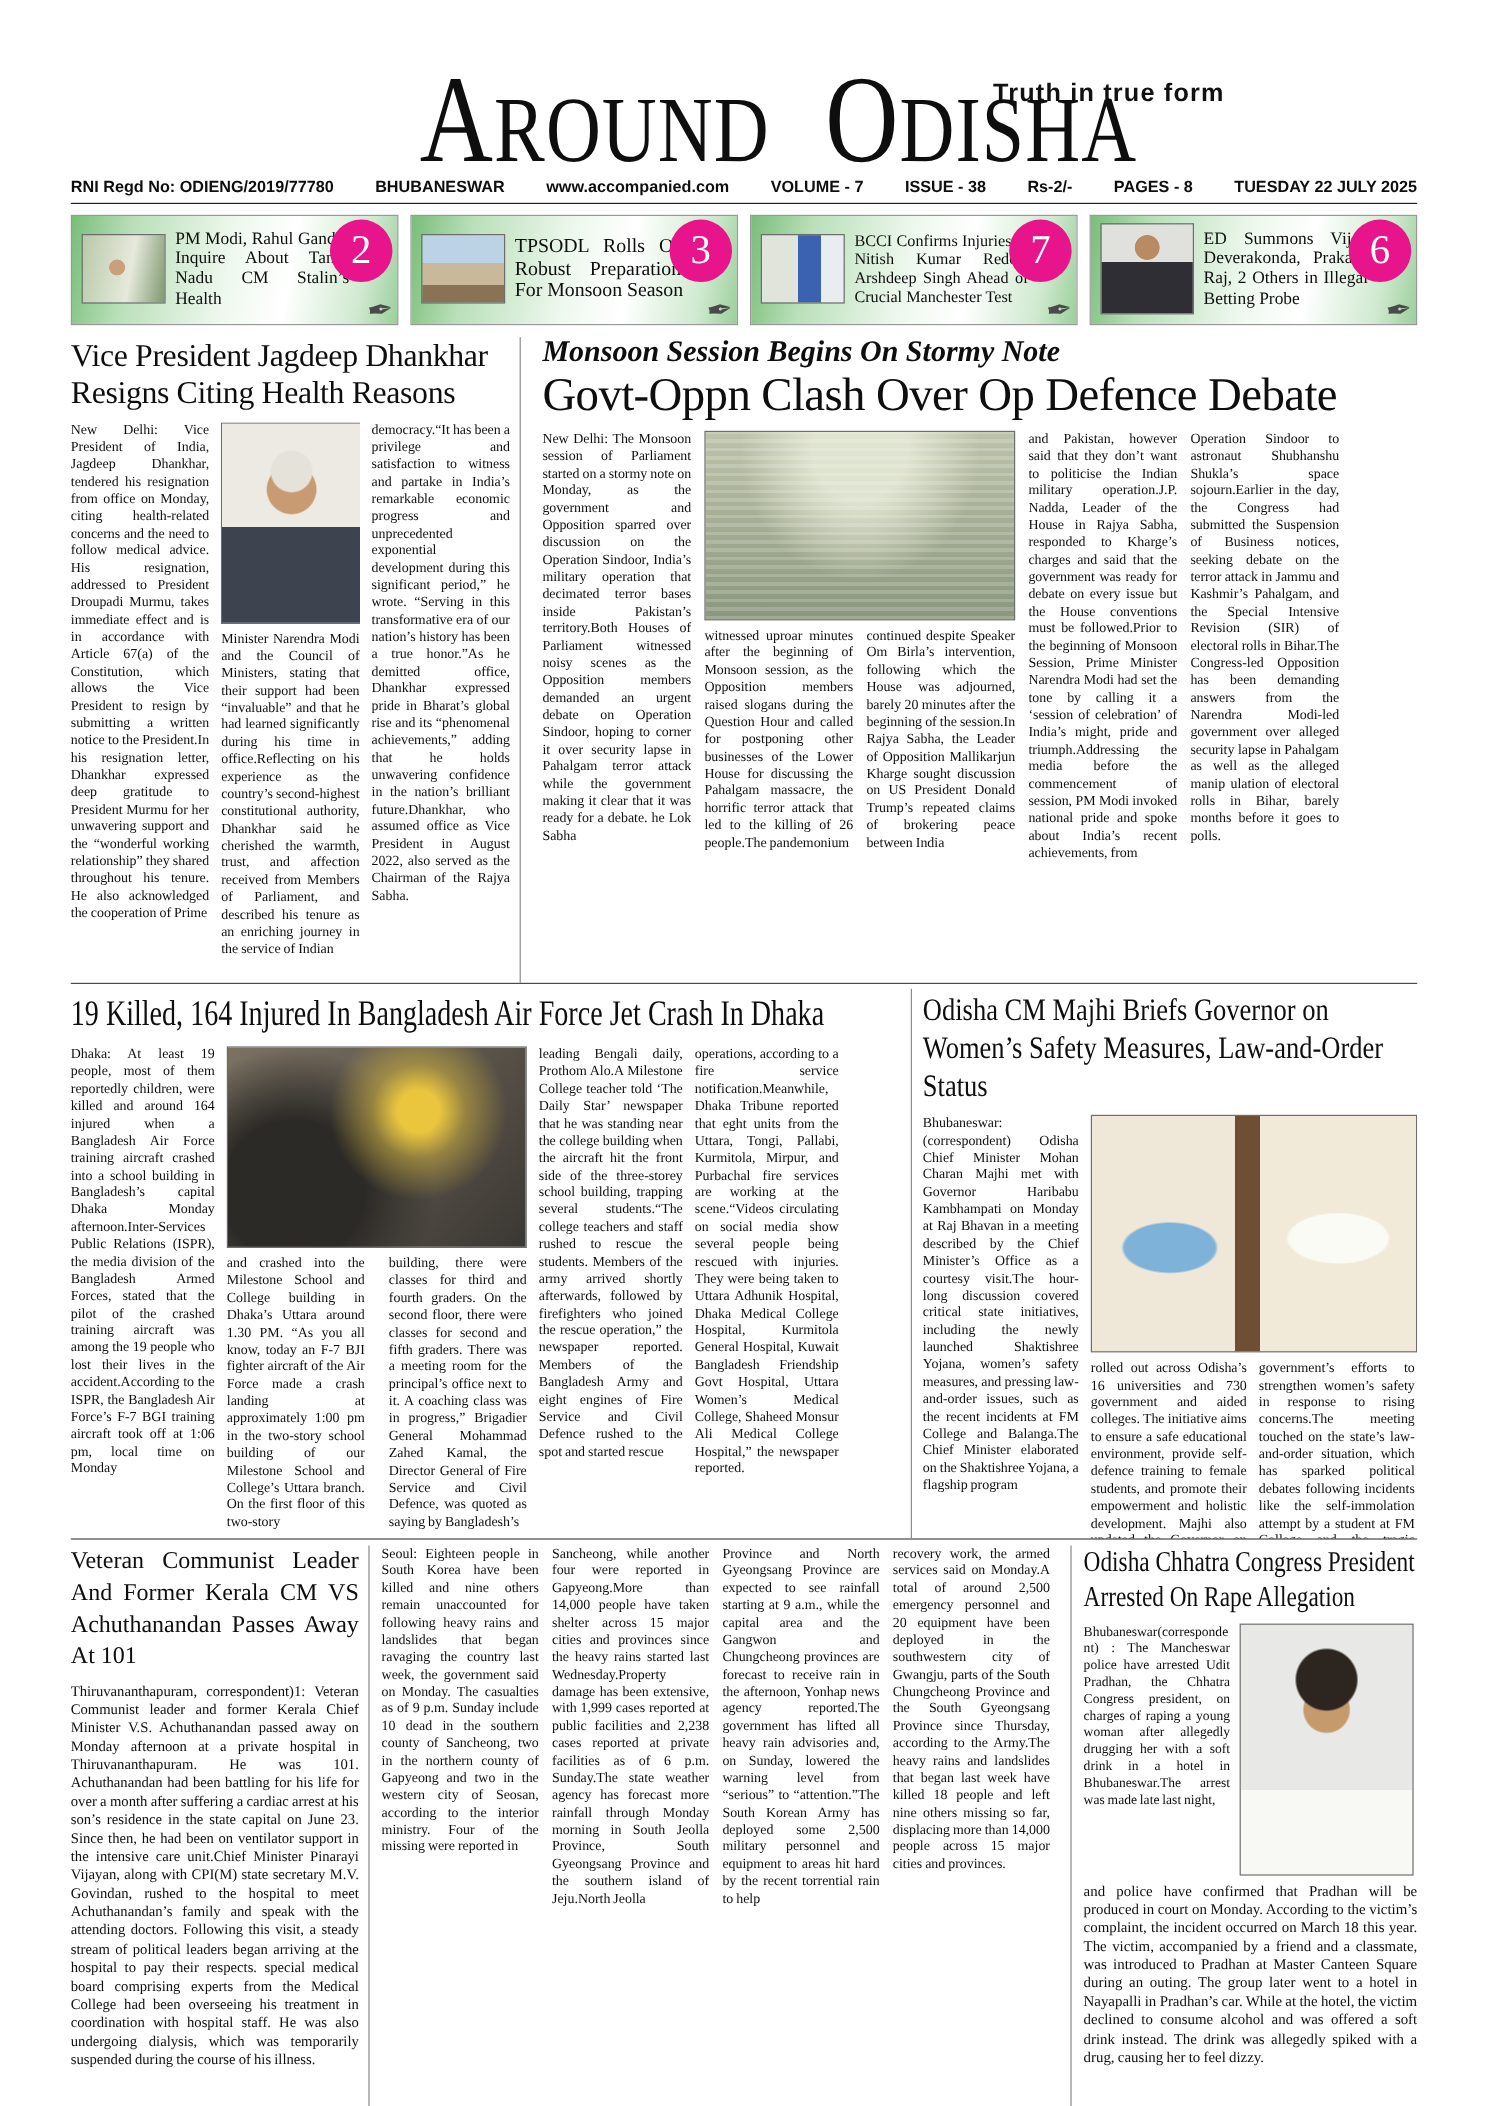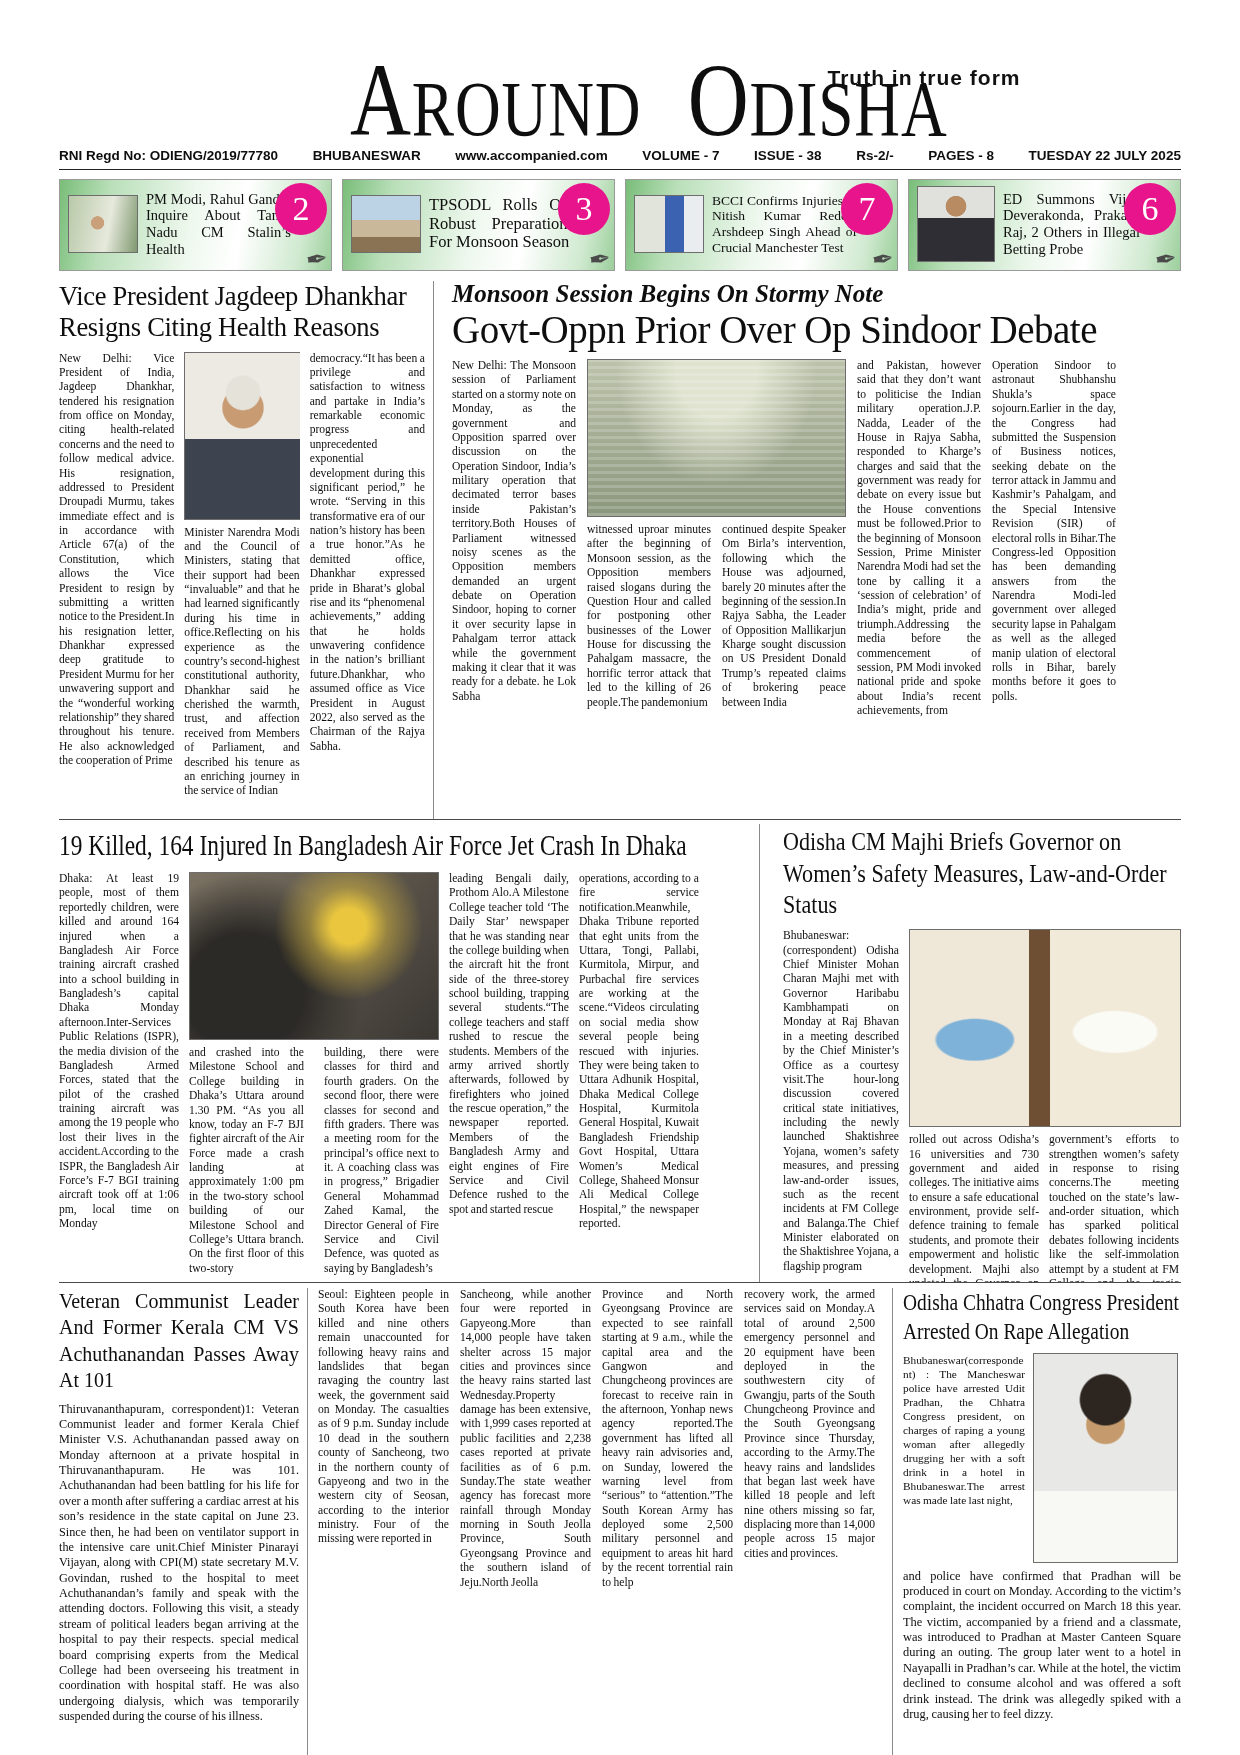--- a/index.html
+++ b/index.html
@@ -77,21 +77,21 @@
                 transform:scaleX(0.78); transform-origin:left top; letter-spacing:0;
                 margin:4px 0 10px 0; }
   .a-dhaka .cols { gap:10px; }
   .a-dhaka .col { width:120px; }
   .dhaka-mid { width:250px; }
   .ph-crash { width:250px; height:168px; margin-bottom:6px;
      background: radial-gradient(circle at 64% 32%, #e9c63e 0 9%, rgba(233,198,62,.45) 20%, transparent 38%),
                  radial-gradient(circle at 22% 72%, #2c2a27 0 26%, transparent 52%),
                  linear-gradient(135deg,#7b7262,#3b3733); }
   .dhaka-mid .cols { gap:20px; }
-  .a-majhi { width:422px; border-left:1px solid #8a8a8a; padding-left:23px; overflow:hidden; }
+  .a-majhi { width:422px; border-left:1px solid #8a8a8a; padding-left:9px; overflow:hidden; }
   .a-majhi h2 { font-size:26px; font-weight:500; line-height:1.22; width:486px;
                 transform:scaleX(0.85); transform-origin:left top; margin:2px 0 8px 0; }
   .a-majhi .cols { gap:10px; }
   .a-majhi .col { width:130px; }
   .majhi-right { width:272px; }
   .ph-meeting { width:272px; height:198px; margin-bottom:6px;
      background: radial-gradient(ellipse at 24% 56%, #7fb2d8 0 13%, transparent 14%),
                  radial-gradient(ellipse at 76% 52%, #fbfbf6 0 14%, transparent 15%),
                  linear-gradient(90deg,#efe8d8 0 44%,#6e4f33 44% 52%,#f1ead9 52%); }
   .majhi-right .cols { gap:10px; }
@@ -182,21 +182,21 @@
           <div class="col">
             <div class="photo ph-dhankhar"></div>
             <div class="bodytxt">Minister Narendra Modi and the Council of Ministers, stating that their support had been “invaluable” and that he had learned significantly during his time in office.Reflecting on his experience as the country’s second-highest constitutional authority, Dhankhar said he cherished the warmth, trust, and affection received from Members of Parliament, and described his tenure as an enriching journey in the service of Indian</div>
           </div>
           <div class="col bodytxt">democracy.“It has been a privilege and satisfaction to witness and partake in India’s remarkable economic progress and unprecedented exponential development during this significant period,” he wrote. “Serving in this transformative era of our nation’s history has been a true honor.”As he demitted office, Dhankhar expressed pride in Bharat’s global rise and its “phenomenal achievements,” adding that he holds unwavering confidence in the nation’s brilliant future.Dhankhar, who assumed office as Vice President in August 2022, also served as the Chairman of the Rajya Sabha.</div>
         </div>
       </article>
 
       <article class="a-sindoor">
         <div class="kicker">Monsoon Session Begins On Stormy Note</div>
-        <h2>Govt-Oppn Prior Over Op Sindoor Debate</h2>
+        <h2>Govt-Oppn Clash Over Op Defence Debate</h2>
         <div class="cols">
           <div class="col bodytxt">New Delhi: The Monsoon session of Parliament started on a stormy note on Monday, as the government and Opposition sparred over discussion on the Operation Sindoor, India’s military operation that decimated terror bases inside Pakistan’s territory.Both Houses of Parliament witnessed noisy scenes as the Opposition members demanded an urgent debate on Operation Sindoor, hoping to corner it over security lapse in Pahalgam terror attack while the government making it clear that it was ready for a debate. he Lok Sabha</div>
           <div class="sind-mid">
             <div class="photo ph-parliament"></div>
             <div class="cols">
               <div class="col bodytxt">witnessed uproar minutes after the beginning of Monsoon session, as the Opposition members raised slogans during the Question Hour and called for postponing other businesses of the Lower House for discussing the Pahalgam massacre, the horrific terror attack that led to the killing of 26 people.The pandemonium</div>
               <div class="col bodytxt">continued despite Speaker Om Birla’s intervention, following which the House was adjourned, barely 20 minutes after the beginning of the session.In Rajya Sabha, the Leader of Opposition Mallikarjun Kharge sought discussion on US President Donald Trump’s repeated claims of brokering peace between India</div>
             </div>
           </div>
           <div class="col bodytxt">and Pakistan, however said that they don’t want to politicise the Indian military operation.J.P. Nadda, Leader of the House in Rajya Sabha, responded to Kharge’s charges and said that the government was ready for debate on every issue but the House conventions must be followed.Prior to the beginning of Monsoon Session, Prime Minister Narendra Modi had set the tone by calling it a ‘session of celebration’ of India’s might, pride and triumph.Addressing the media before the commencement of session, PM Modi invoked national pride and spoke about India’s recent achievements, from</div>

